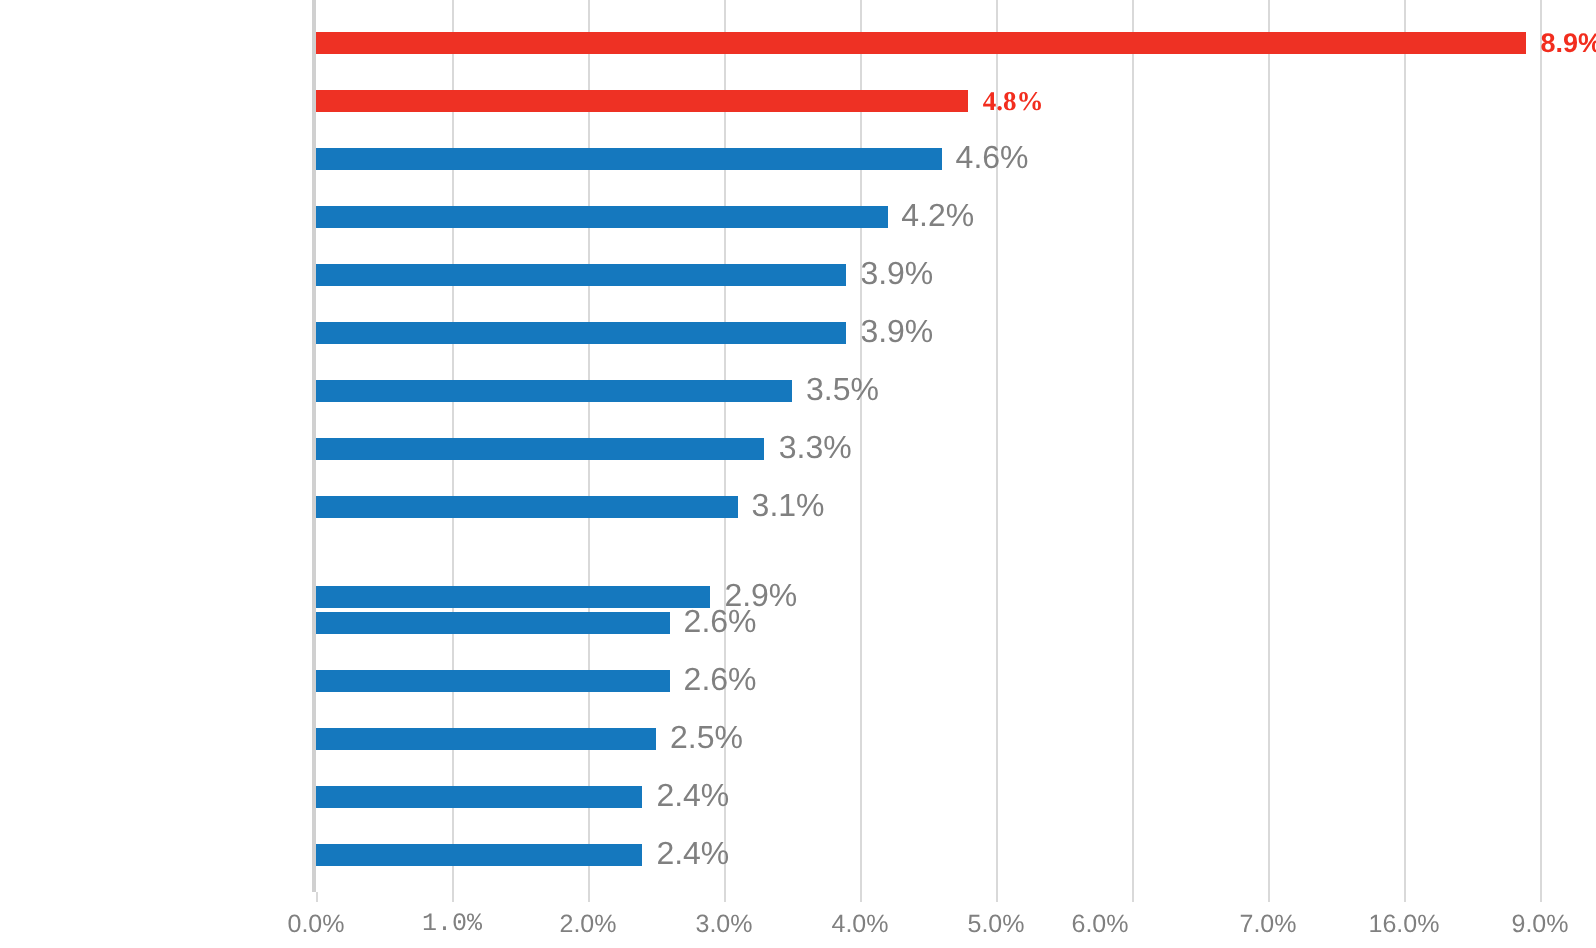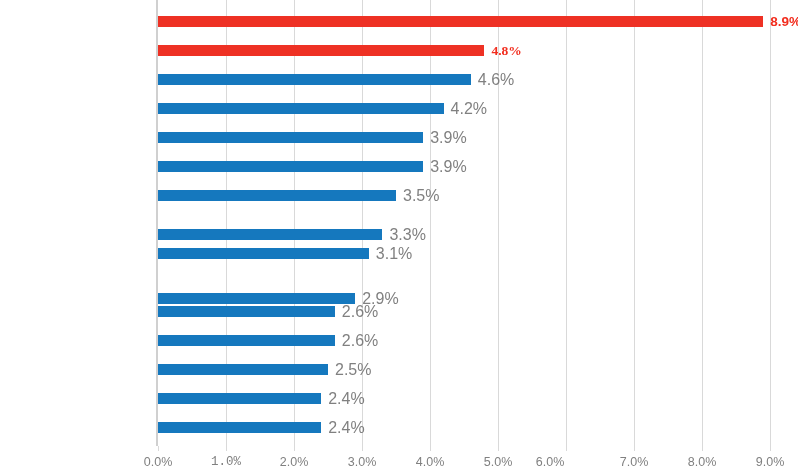--- a/index.html
+++ b/index.html
@@ -137,21 +137,21 @@
           <div class="val-label blue" style="left: 265.2px;">3.9%</div>
         </div>
         <div class="row" style="top: 152px;">
           <div class="bar blue" style="width: 265.2px;"></div>
           <div class="val-label blue" style="left: 265.2px;">3.9%</div>
         </div>
         <div class="row" style="top: 181px;">
           <div class="bar blue" style="width: 238px;"></div>
           <div class="val-label blue" style="left: 238px;">3.5%</div>
         </div>
-        <div class="row" style="top: 220px; padding-left: 24px;">
+        <div class="row" style="top: 210px; padding-left: 24px;">
           <div class="bar blue" style="width: 224.4px;"></div>
           <div class="val-label blue" style="left: 224.4px;">3.3%</div>
         </div>
         <div class="row" style="top: 239px;">
           <div class="bar blue" style="width: 210.8px;"></div>
           <div class="val-label blue" style="left: 210.8px;">3.1%</div>
         </div>
         <div class="row" style="top: 284px; padding-left: 32px;">
           <div class="bar blue" style="width: 197.2px;"></div>
           <div class="val-label blue" style="left: 197.2px;">2.9%</div>
@@ -190,18 +190,18 @@
       <div class="tick" style="left: 204px;">3.0%</div>
       <div class="tick-mark" style="left: 272px;"></div>
       <div class="tick" style="left: 272px;">4.0%</div>
       <div class="tick-mark" style="left: 340px;"></div>
       <div class="tick" style="left: 340px;">5.0%</div>
       <div class="tick-mark" style="left: 408px;"></div>
       <div class="tick" style="left: 392px;">6.0%</div>
       <div class="tick-mark" style="left: 476px;"></div>
       <div class="tick" style="left: 476px;">7.0%</div>
       <div class="tick-mark" style="left: 544px;"></div>
-      <div class="tick" style="left: 544px;">8.0%</div>
+      <div class="tick" style="left: 544px;">16.0%</div>
       <div class="tick-mark" style="left: 612px;"></div>
       <div class="tick" style="left: 612px;">9.0%</div>
     </div>
 
 </div>
 
 </body></html>

